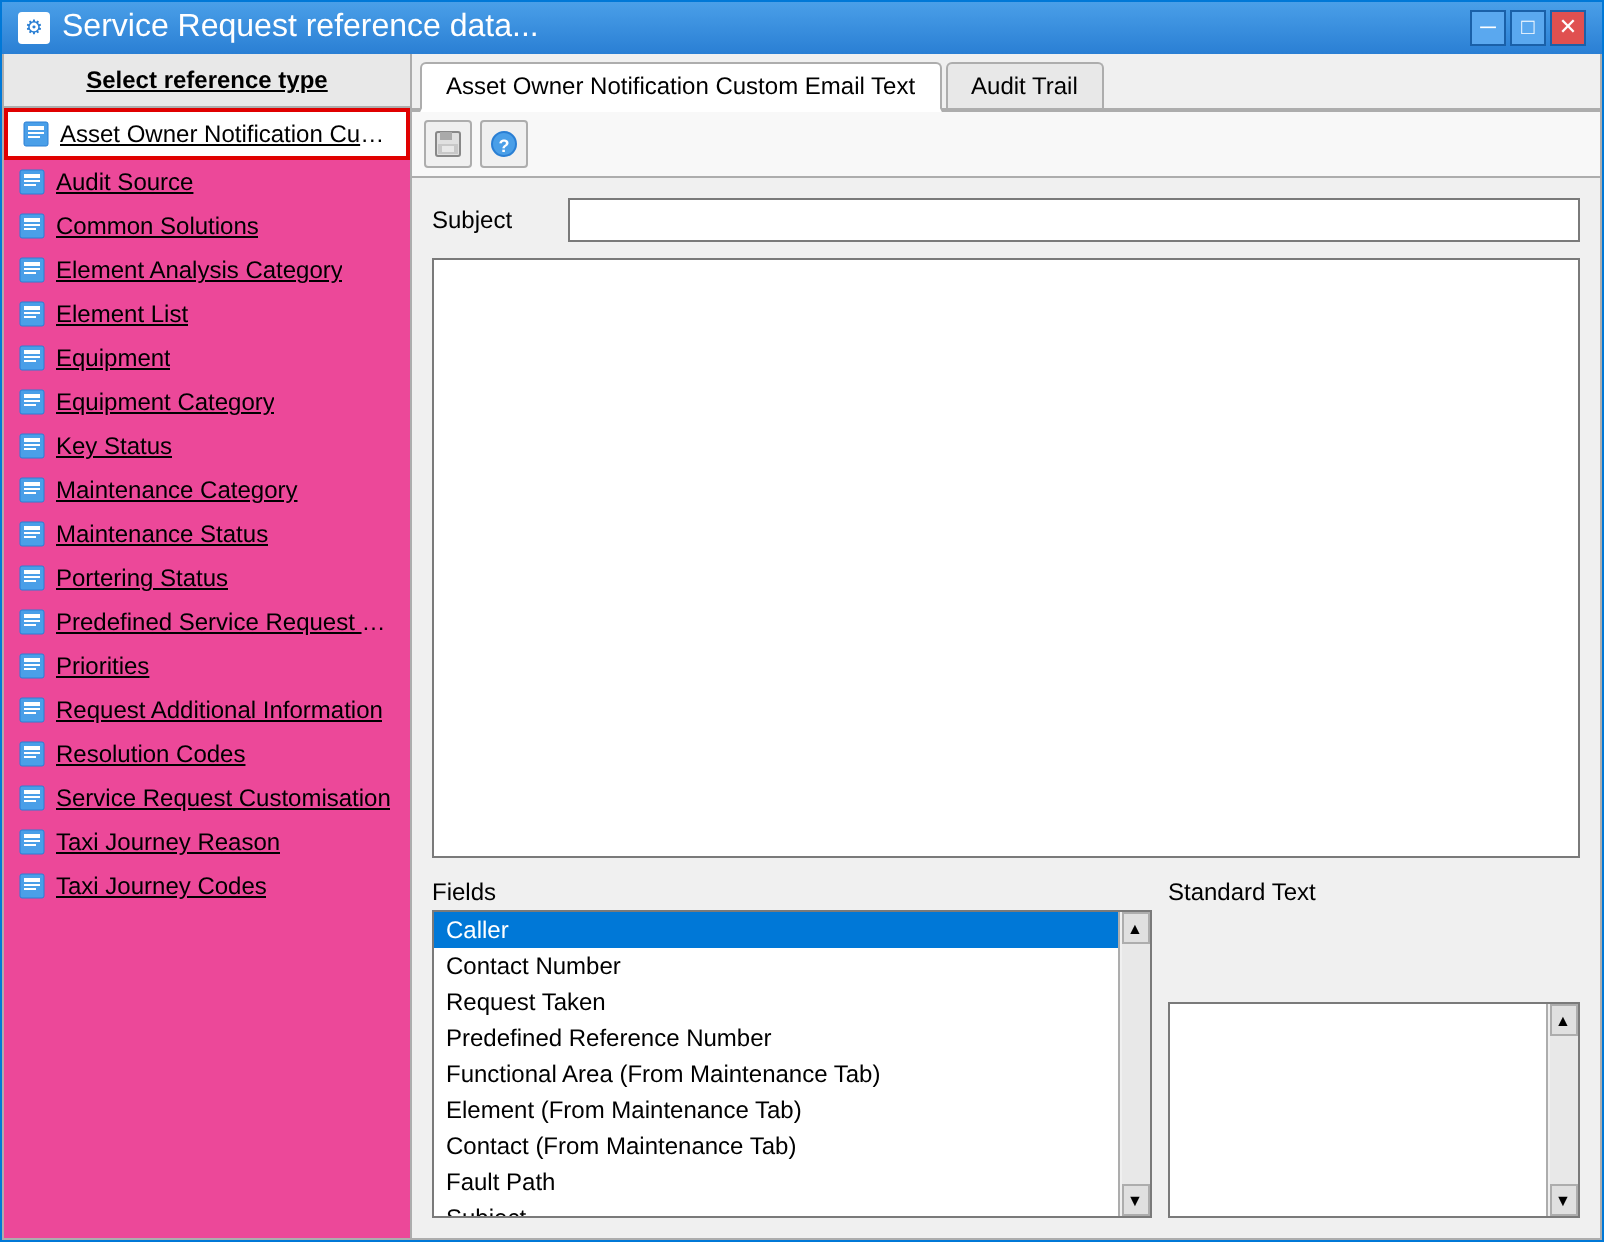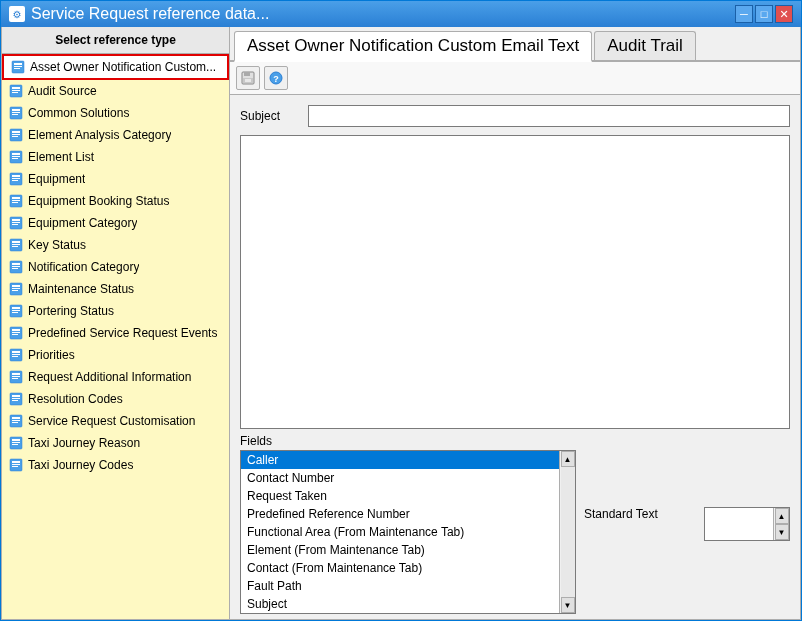--- a/index.html
+++ b/index.html
@@ -72,25 +72,26 @@
     .main-content {
       display: flex;
       flex: 1;
       overflow: hidden;
       border: 1px solid #adadad;
       border-top: none;
       background: #f0f0f0;
     }
 
     .sidebar {
-      width: 228px;
-      background: #fef9c3;
+      width: 204px;
+      background: #ec4899;
       border-right: 1px solid #adadad;
       overflow-y: auto;
       flex-shrink: 0;
+      text-decoration: underline;
     }
 
     .sidebar-header {
       background: #e8e8e8;
       padding: 6px 8px;
       font-weight: bold;
       font-size: 12px;
       border-bottom: 1px solid #adadad;
       text-align: center;
     }
@@ -142,21 +143,21 @@
     .tab-bar {
       display: flex;
       align-items: flex-end;
       background: #f0f0f0;
       padding: 4px 4px 0 4px;
       border-bottom: 2px solid #adadad;
     }
 
     .tab {
       padding: 4px 12px;
-      font-size: 17px;
+      font-size: 12px;
       cursor: pointer;
       border: 1px solid #adadad;
       border-bottom: none;
       background: #e8e8e8;
       margin-right: 2px;
       border-radius: 3px 3px 0 0;
     }
 
     .tab.active {
       background: #ffffff;
@@ -221,21 +222,20 @@
       border: 1px solid #7a7a7a;
       background: #ffffff;
       min-height: 220px;
     }
 
     .bottom-panels {
       display: flex;
       gap: 8px;
       padding: 0 10px 10px 10px;
       height: 180px;
-      align-items: center;
     }
 
     .fields-panel {
       flex: 1;
       display: flex;
       flex-direction: column;
     }
 
     .fields-label {
       font-size: 12px;
@@ -286,21 +286,21 @@
 
     .scroll-track {
       flex: 1;
       width: 14px;
       background: #e8e8e8;
     }
 
     .standard-text-panel {
       width: 206px;
       display: flex;
-      flex-direction: row;
+      flex-direction: column;
       gap: 46px;
     }
 
     .standard-text-label {
       font-size: 12px;
       margin-bottom: 2px;
     }
 
     .standard-text-area {
       flex: 1;
@@ -410,31 +410,20 @@
           <svg viewBox="0 0 14 14" fill="none" xmlns="http://www.w3.org/2000/svg">
             <rect x="1" y="1" width="12" height="12" rx="1" fill="#4a9fe8" stroke="#2a7fd4" stroke-width="0.5"></rect>
             <rect x="3" y="3" width="8" height="2" fill="white"></rect>
             <rect x="3" y="6" width="8" height="1" fill="white"></rect>
             <rect x="3" y="8" width="6" height="1" fill="white"></rect>
           </svg>
         </div>
         <span class="sidebar-label">Equipment</span>
       </div>
 
-      <div class="sidebar-item">
-        <div class="sidebar-icon">
-          <svg viewBox="0 0 14 14" fill="none" xmlns="http://www.w3.org/2000/svg">
-            <rect x="1" y="1" width="12" height="12" rx="1" fill="#4a9fe8" stroke="#2a7fd4" stroke-width="0.5"></rect>
-            <rect x="3" y="3" width="8" height="2" fill="white"></rect>
-            <rect x="3" y="6" width="8" height="1" fill="white"></rect>
-            <rect x="3" y="8" width="6" height="1" fill="white"></rect>
-          </svg>
-        </div>
-        <span class="sidebar-label">Equipment Booking Status</span>
-      </div>
 
       <div class="sidebar-item">
         <div class="sidebar-icon">
           <svg viewBox="0 0 14 14" fill="none" xmlns="http://www.w3.org/2000/svg">
             <rect x="1" y="1" width="12" height="12" rx="1" fill="#4a9fe8" stroke="#2a7fd4" stroke-width="0.5"></rect>
             <rect x="3" y="3" width="8" height="2" fill="white"></rect>
             <rect x="3" y="6" width="8" height="1" fill="white"></rect>
             <rect x="3" y="8" width="6" height="1" fill="white"></rect>
           </svg>
         </div>
@@ -455,21 +444,21 @@
 
       <div class="sidebar-item">
         <div class="sidebar-icon">
           <svg viewBox="0 0 14 14" fill="none" xmlns="http://www.w3.org/2000/svg">
             <rect x="1" y="1" width="12" height="12" rx="1" fill="#4a9fe8" stroke="#2a7fd4" stroke-width="0.5"></rect>
             <rect x="3" y="3" width="8" height="2" fill="white"></rect>
             <rect x="3" y="6" width="8" height="1" fill="white"></rect>
             <rect x="3" y="8" width="6" height="1" fill="white"></rect>
           </svg>
         </div>
-        <span class="sidebar-label">Notification Category</span>
+        <span class="sidebar-label">Maintenance Category</span>
       </div>
 
 
       <div class="sidebar-item">
         <div class="sidebar-icon">
           <svg viewBox="0 0 14 14" fill="none" xmlns="http://www.w3.org/2000/svg">
             <rect x="1" y="1" width="12" height="12" rx="1" fill="#4a9fe8" stroke="#2a7fd4" stroke-width="0.5"></rect>
             <rect x="3" y="3" width="8" height="2" fill="white"></rect>
             <rect x="3" y="6" width="8" height="1" fill="white"></rect>
             <rect x="3" y="8" width="6" height="1" fill="white"></rect>

